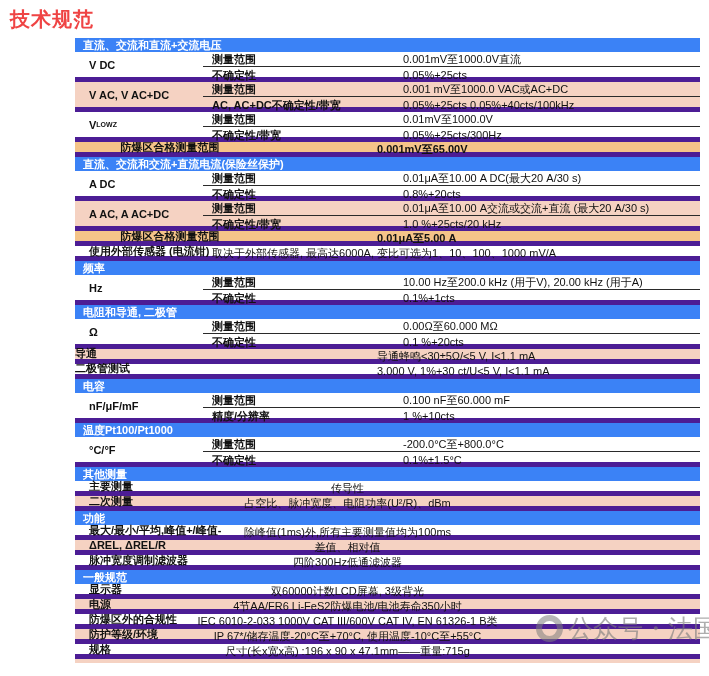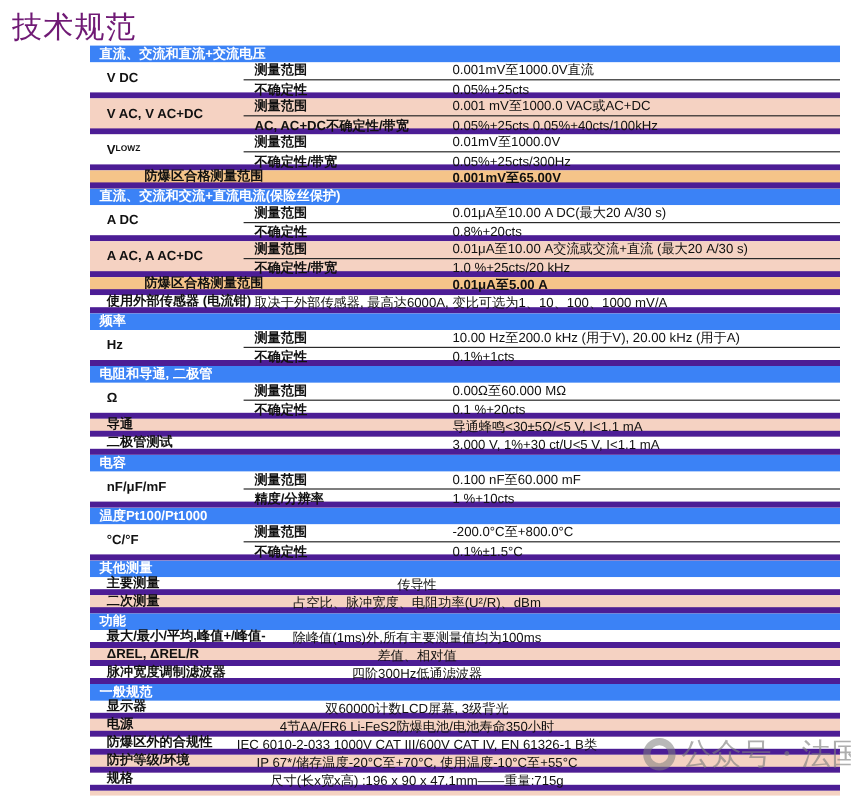--- a/index.html
+++ b/index.html
@@ -4,21 +4,21 @@
 <style>
   html,body{margin:0;padding:0;}
   body{
     width:709px;height:676px;position:relative;overflow:hidden;
     background:#ffffff;
     font-family:"Liberation Sans","DejaVu Sans",sans-serif;
     color:#111;
   }
   .title{
     position:absolute;left:10px;top:6px;margin:0;
-    font-size:25px;font-weight:400;color:#701a75;letter-spacing:1px;
+    font-size:20px;font-weight:700;color:#ef4444;letter-spacing:1px;
   }
   .spec-table{
     position:absolute;left:75px;top:38px;width:625px;
     font-size:11px;line-height:14px;
   }
   .sec-bar{
     height:14px;box-sizing:border-box;background:#3b82f6;color:#fff;
     font-weight:700;line-height:15px;padding-left:8px;
     white-space:nowrap;overflow:hidden;
   }
@@ -34,27 +34,27 @@
     display:flex;align-items:center;font-weight:700;white-space:nowrap;
   }
   .group .param sub{font-size:7px;font-weight:700;line-height:0;}
   .subs{margin-left:128px;height:100%;}
   .sub{
     height:15px;box-sizing:border-box;display:flex;align-items:center;
     padding-left:9px;white-space:nowrap;overflow:hidden;
   }
   .sub.first{border-bottom:1px solid #2a2a2a;}
   .slabel{width:165px;font-weight:700;flex:0 0 auto;}
-  .svalue{flex:1;}
+  .svalue{flex:1;margin-left:26px;}
   .single{height:15px;display:flex;align-items:center;white-space:nowrap;}
   .exz .xlabel{width:190px;text-align:center;font-weight:700;flex:0 0 auto;}
   .exz .xvalue{position:absolute;left:302px;top:0;line-height:15px;font-weight:600;}
   .sensor .param{padding-left:14px;font-weight:700;flex:0 0 auto;text-align:center;}
   .sensor .value{position:absolute;left:137px;top:0;line-height:15px;font-weight:400;}
-  .kv3 .param{padding-left:14px;font-weight:700;flex:0 0 auto;}
+  .kv3 .param{font-weight:700;flex:0 0 auto;font-family:Liberation Mono, monospace;}
   .kv3 .value{position:absolute;left:302px;top:0;line-height:15px;}
   .kvc .param{padding-left:14px;font-weight:700;position:relative;z-index:1;flex:0 0 auto;}
   .kvc .value{
     position:absolute;left:0;right:0;top:0;line-height:15px;
     text-align:center;padding-right:80px;box-sizing:border-box;z-index:0;
   }
   .sliver{height:4px;background:#f5d2c2;border-bottom:none;}
   .watermark{
     position:absolute;left:536px;top:612px;width:260px;
     display:flex;align-items:center;gap:5px;

